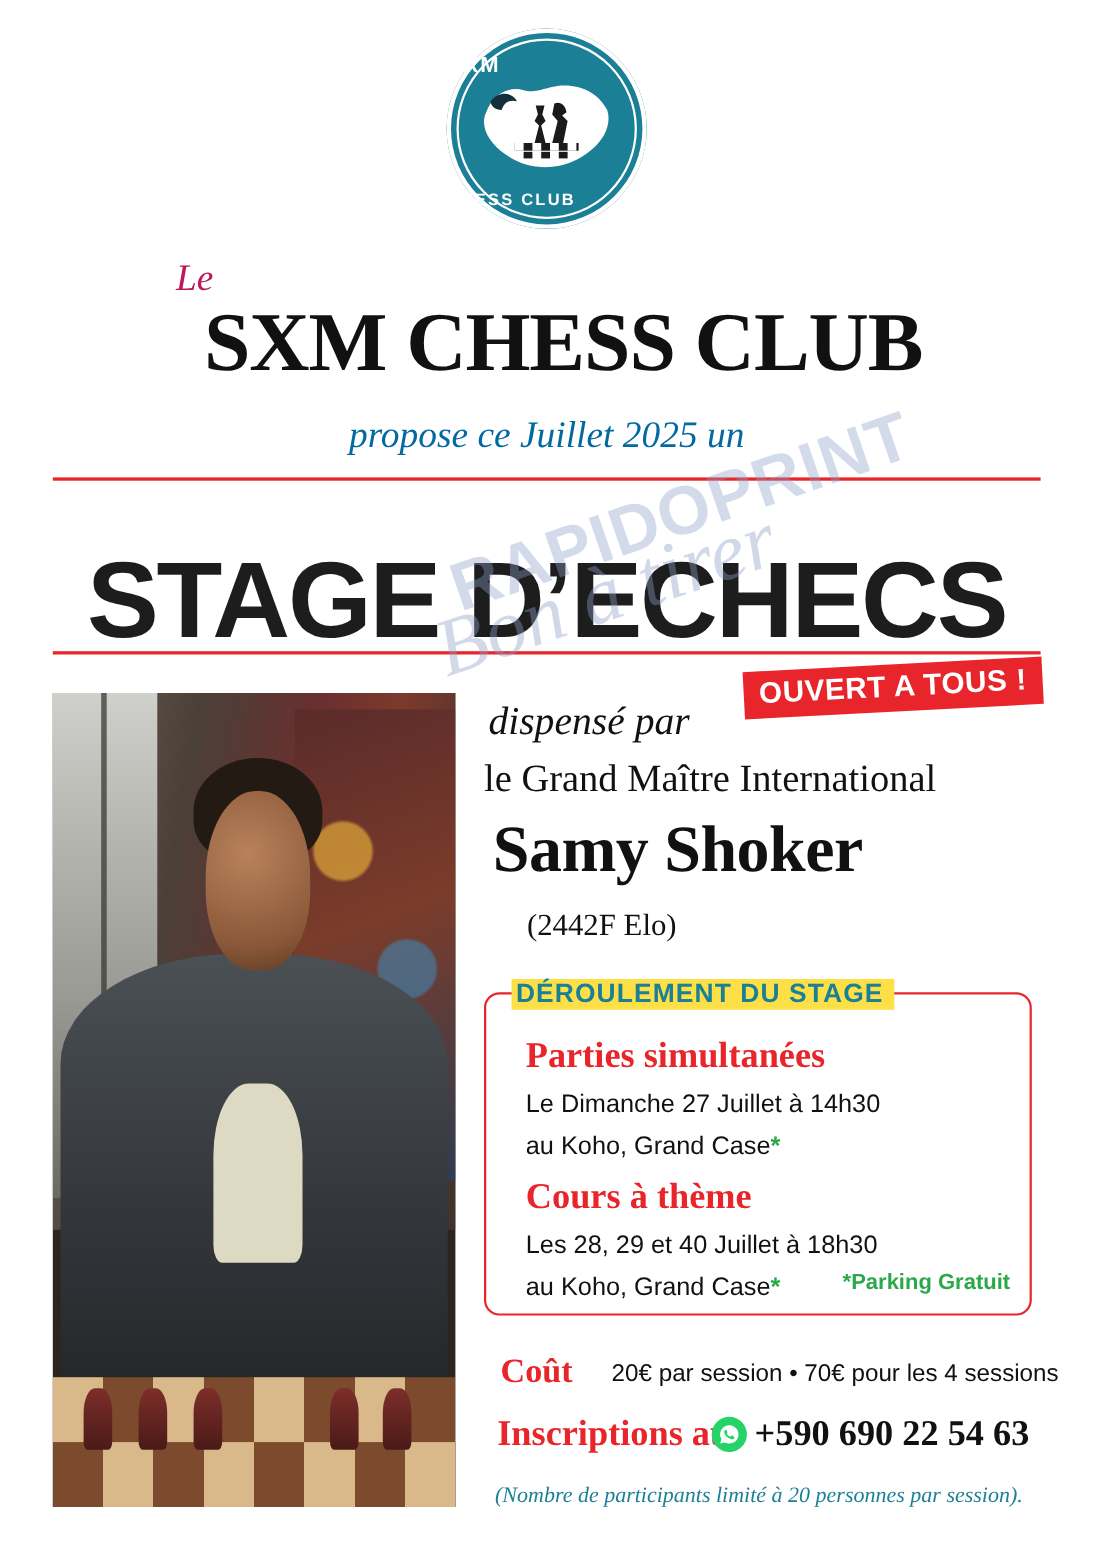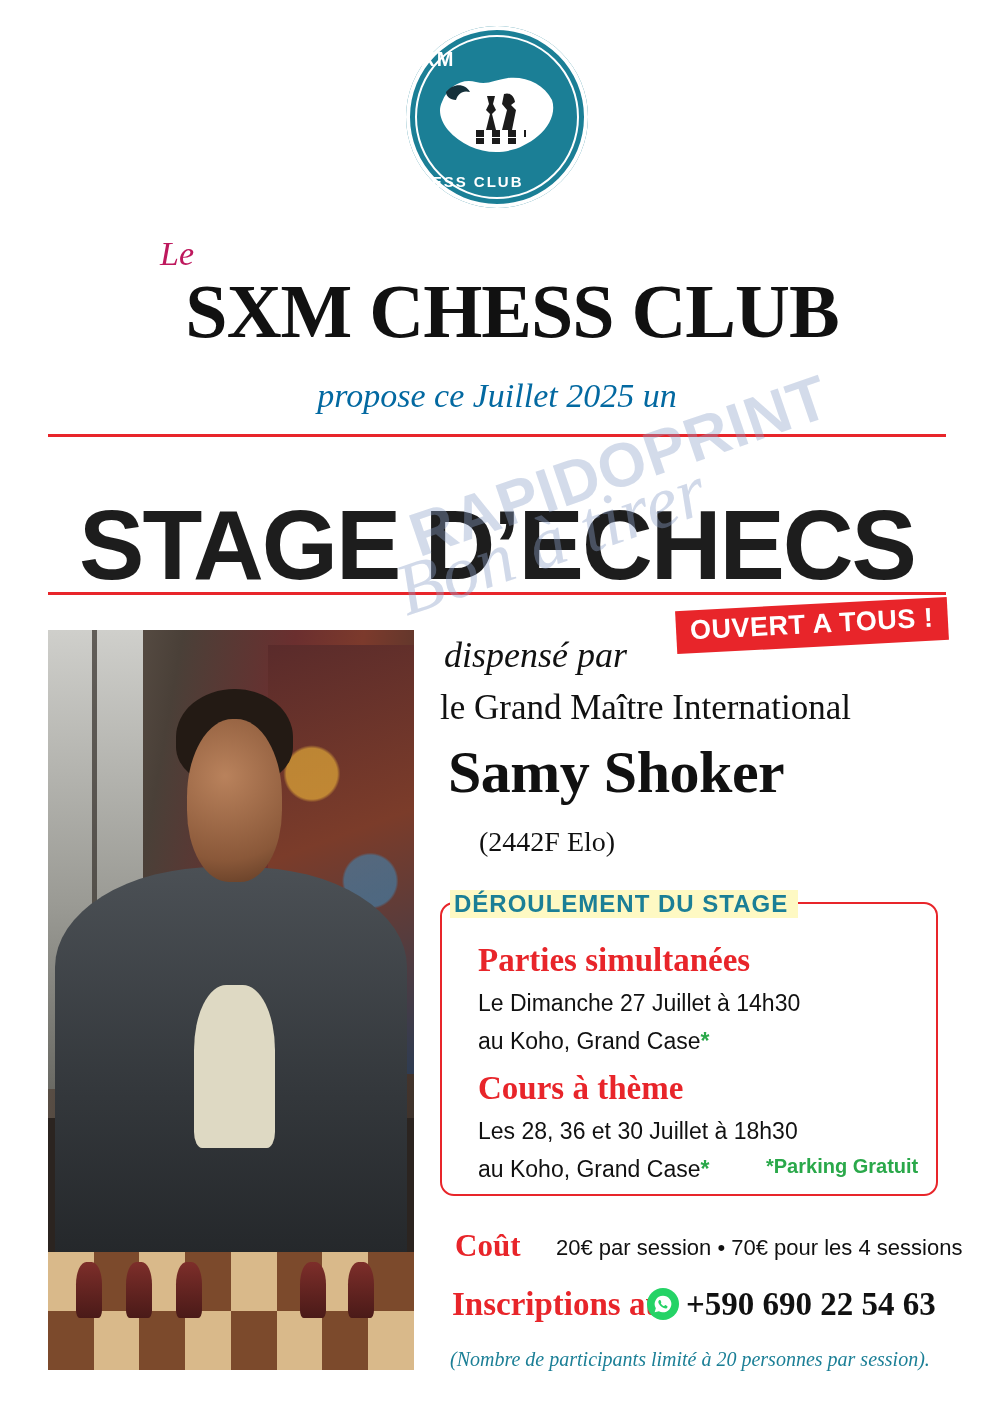--- a/index.html
+++ b/index.html
@@ -260,28 +260,28 @@
     top: 826px;
     font-family: "Liberation Serif", serif;
     font-size: 28px;
     color: #111;
     margin-left: 29px;
   }
 
   
   .program-title {
     position: absolute;
-    left: 450px;
+    left: 465px;
     top: 890px;
     font-family: "Liberation Sans", sans-serif;
     font-weight: bold;
     font-size: 24px;
     letter-spacing: 1px;
     color: #1b7f96;
-    background: #fef9c3;
+    background: #fde047;
     padding: 0 10px 0 4px;
     z-index: 3;
   }
   .program-box {
     position: absolute;
     left: 440px;
     top: 902px;
     width: 494px;
     height: 290px;
     border: 2px solid #e8252a;
@@ -441,21 +441,21 @@
 <div class="elo">(2442F Elo)</div>
 
 <div class="program-box"></div>
 <div class="program-title">DÉROULEMENT DU STAGE</div>
 
 <div class="prog-h h1p">Parties simultanées</div>
 <div class="prog-l l1a">Le Dimanche 27 Juillet à 14h30</div>
 <div class="prog-l l1b"><span>au Koho, Grand Case</span><span class="star">*</span></div>
 
 <div class="prog-h h2p">Cours à thème</div>
-<div class="prog-l l2a">Les 28, 36 et 30 Juillet à 18h30</div>
+<div class="prog-l l2a">Les 28, 29 et 40 Juillet à 18h30</div>
 <div class="prog-l l2b"><span>au Koho, Grand Case</span><span class="star">*</span></div>
 
 <div class="parking">*Parking Gratuit</div>
 
 <div class="cout-label">Coût</div>
 <div class="cout-value">20€ par session • 70€ pour les 4 sessions</div>
 
 <div class="insc-label">Inscriptions au</div>
 <div class="wa-icon">
   <svg width="20" height="20" viewBox="0 0 24 24" aria-hidden="true">

